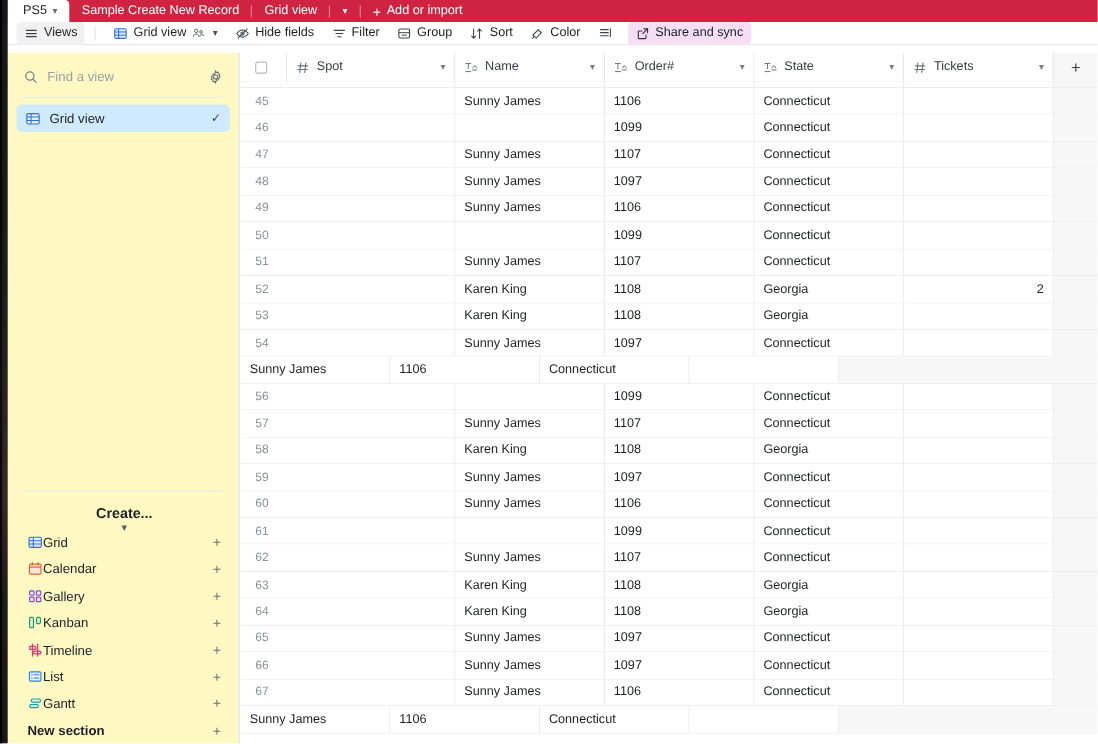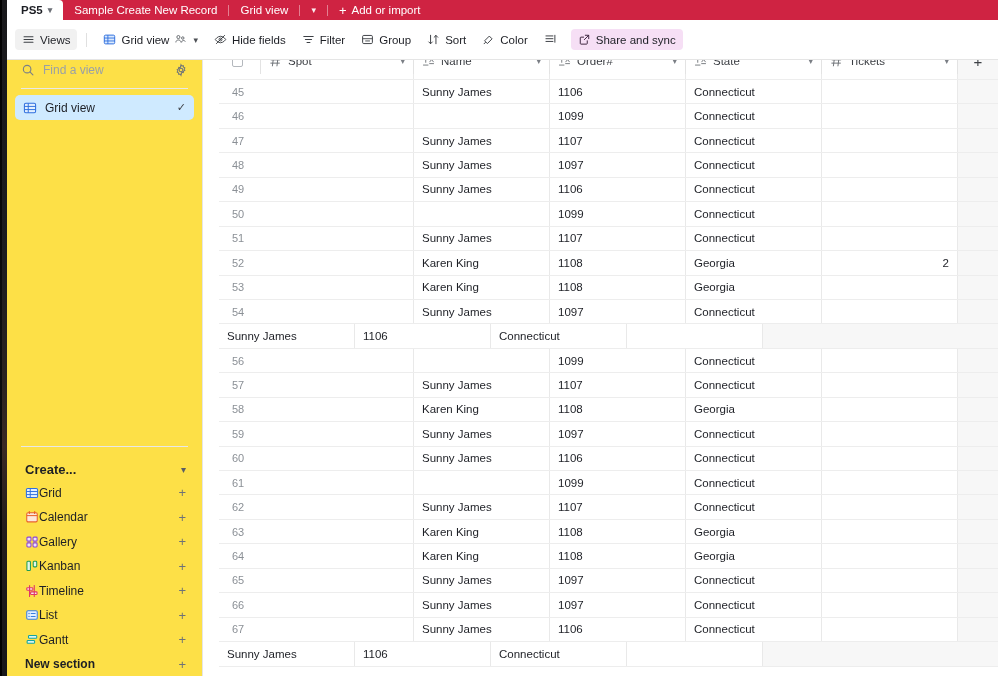--- a/index.html
+++ b/index.html
@@ -24,60 +24,60 @@
     background: linear-gradient(180deg,#000 0%,#0d0d0f 50%,#000 100%);
   }
 
   
   .topbar {
     position: absolute; left: 7px; top: 0; right: 0; height: 20px;
     background: #cf2342; display: flex; align-items: stretch;
     font-size: 11.5px; color: #ffffff; z-index: 30;
   }
   .base-tab {
-    background: #ffffff; color: #1d1f25; font-weight: bold;
+    background: #ffffff; color: #1d1f25; font-weight: normal;
     display: flex; align-items: center; gap: 5px;
     padding: 0 11px 0 14px; font-size: 11.5px;
     border-top-right-radius: 4px;
   }
   .base-tab .chev { color: #6b6f76; font-size: 9px; }
   .topbar-items { display: flex; align-items: center; }
   .tb-item {
     display: flex; align-items: center; gap: 5px;
     padding: 0 11px; height: 36px; font-size: 11.5px; color: #fff;
     white-space: nowrap;
   }
   .tb-sep { width: 1px; height: 11px; background: rgba(255,255,255,.42); align-self: center; }
   .tb-chev { font-size: 9px; opacity: .92; }
   .tb-plus { font-size: 13px; line-height: 1; font-weight: 300; }
 
   
   .toolbar {
-    position: absolute; left: 7px; top: 20px; right: 0; height: 40px;
+    position: absolute; left: 7px; top: 20px; right: 0; height: 21px;
     background: #ffffff; border-bottom: 1px solid #e5e5e5;
     display: flex; align-items: center; padding: 4px 8px; gap: 2px; z-index: 25;
   }
   .tool {
     display: flex; align-items: center; gap: 5px;
     height: 21px; padding: 0 7px; border-radius: 4px;
     font-size: 11.5px; color: #1d1f25; white-space: nowrap; cursor: pointer;
   }
   .tool.active-views { background: #f1f1f1; }
   .tool.share {
     background: #f6dff5; color: #1d1f25; margin-left: 5px;
   }
   .tool-sep { width: 1px; height: 14px; background: #e0e0e0; margin: 0 7px; }
   .tool .ico { display: inline-flex; align-items: center; justify-content: center; }
   .icon-sm { width: 13px; height: 13px; display: block; }
   .chevdown { font-size: 9px; color: #4d5055; margin-left: 1px; }
 
   
   .sidebar {
-    position: absolute; left: 7px; top: 48px; width: 196px; bottom: 0;
-    background: #fde047; border-right: 1px solid #e5e5e5;
+    position: absolute; left: 7px; top: 48px; width: 211px; bottom: 0;
+    background: #fef9c3; border-right: 1px solid #e5e5e5;
     display: flex; flex-direction: column; z-index: 20;
   }
   .find-row {
     display: flex; align-items: center; gap: 8px;
     height: 36px; padding: 0 14px 0 14px; margin: 4px 0 0 0;
   }
   .find-input-wrap { flex: 1; display: flex; align-items: center; gap: 8px; }
   .find-input {
     border: none; outline: none; font-size: 12px; color: #1d1f25;
     font-family: "Liberation Sans", sans-serif; width: 100%; background: transparent;
@@ -93,21 +93,21 @@
   }
   .view-item.selected { background: #cfeaff; }
   .view-item .label { flex: 1; }
   .view-check { color: #3f4248; font-size: 11px; }
 
   .sb-spacer { flex: 1; }
 
   .create-divider { height: 1px; background: #e8e8e8; margin: 0 14px; }
   .create-head {
     display: flex; align-items: center; justify-content: space-between;
-    padding: 12px 16px 0 18px; height: 34px; font-size: 13px; font-weight: bold;
+    padding: 12px 16px 0 18px; height: 34px; font-size: 13px; font-weight: bold; flex-direction: column;
   }
   .create-head .chev { font-size: 10px; color: #5a5e63; font-weight: normal; }
   .create-item {
     display: flex; align-items: center; gap: 0;
     height: 24.5px; padding: 0 16px 0 18px; font-size: 12px; cursor: pointer;
   }
   .create-item .label { flex: 1; }
   .create-item .plus { color: #6e7277; font-size: 13px; line-height: 1; }
   .new-section {
     display: flex; align-items: center; justify-content: space-between;

